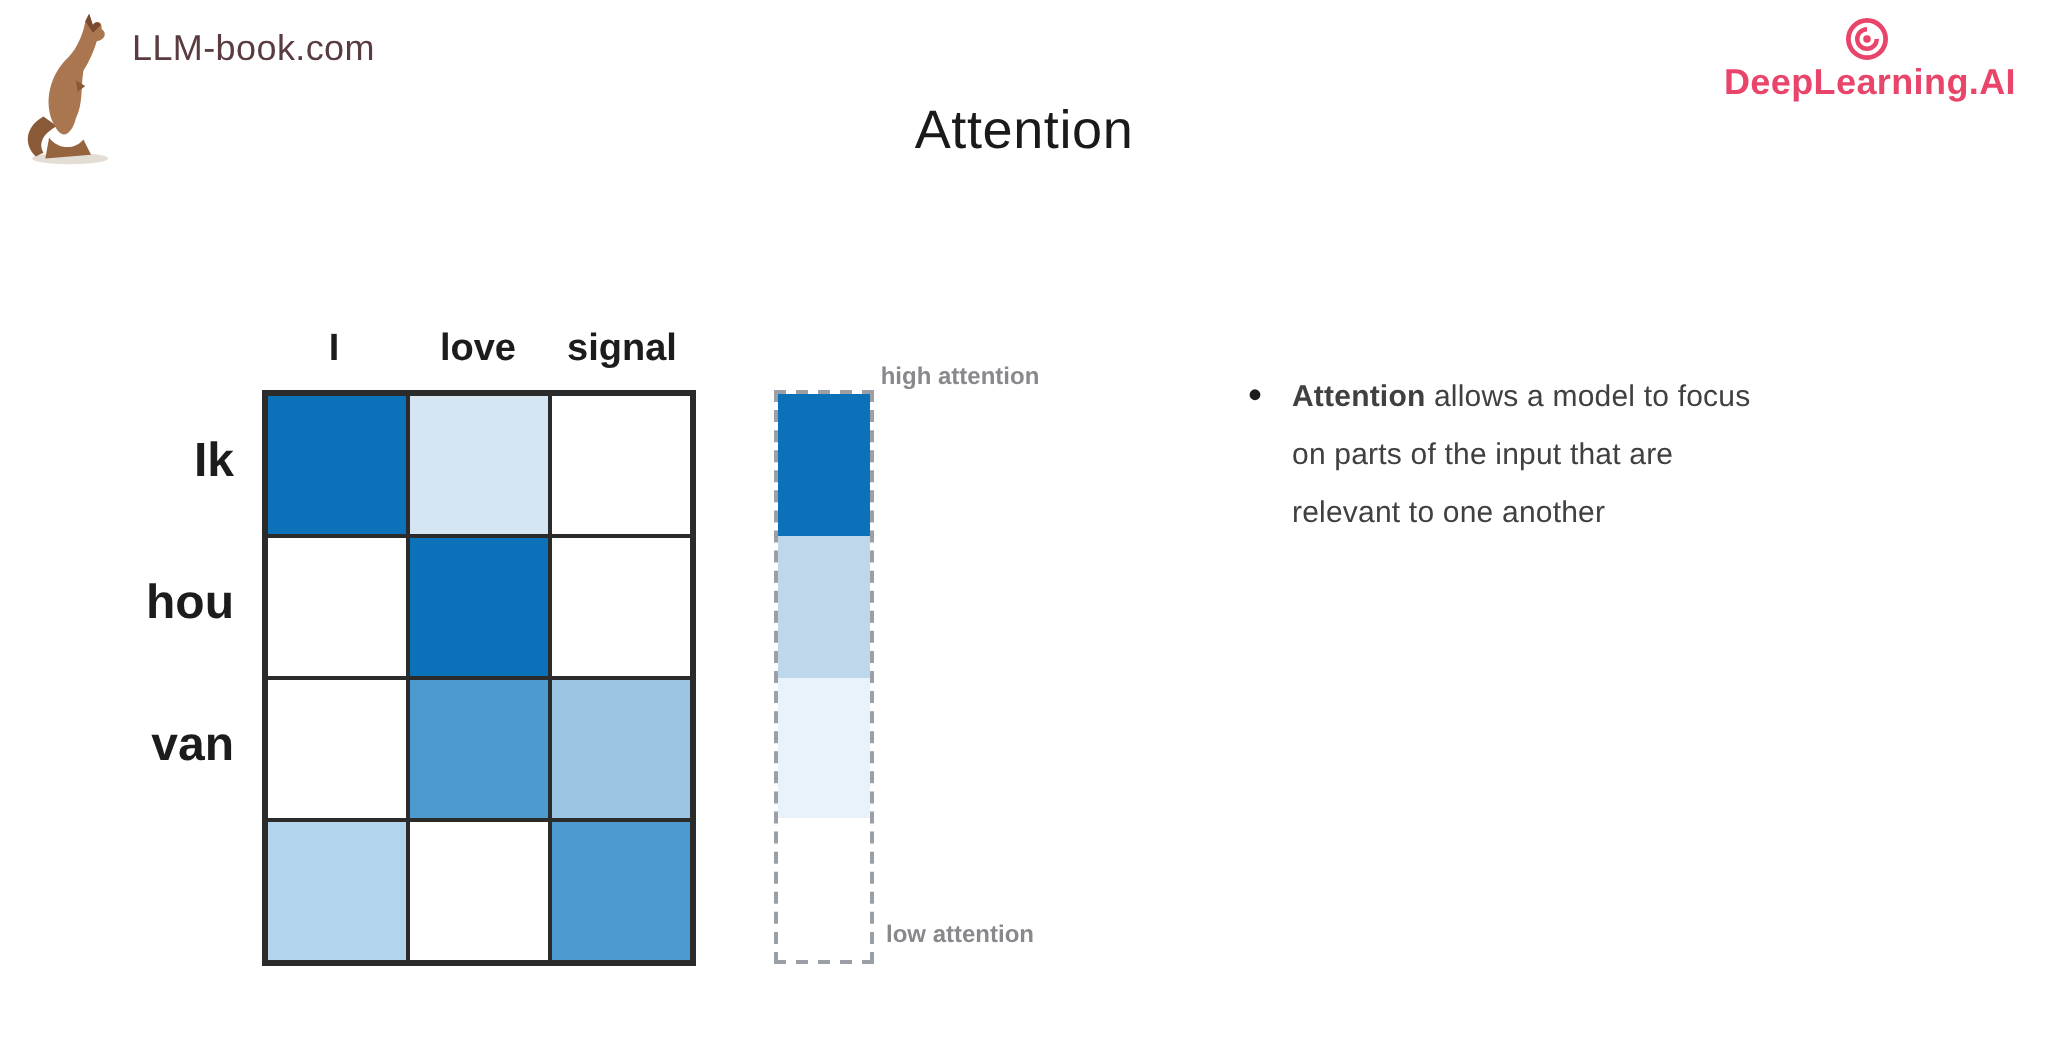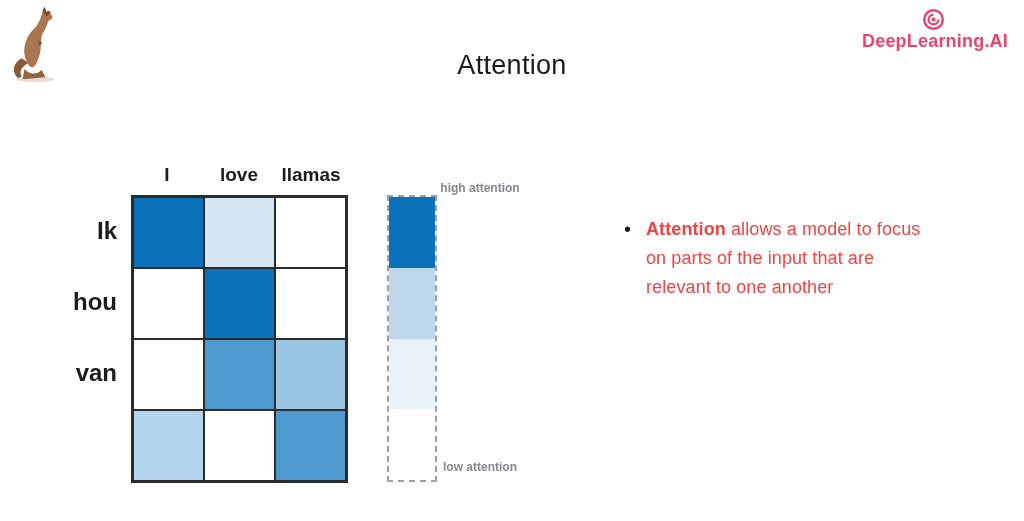--- a/index.html
+++ b/index.html
@@ -51,58 +51,59 @@
     font-size:12px;font-weight:700;line-height:19px;
   }
   .scale-label.high{left:434px;top:179px;}
   .scale-label.low{left:434px;top:458px;}
   
   .bullets{
     position:absolute;left:622px;top:184px;width:392px;margin:0;padding:0;list-style:none;
   }
   .bullets li{
     position:relative;padding-left:24px;margin-bottom:27px;
-    font-size:18px;line-height:29px;color:#ef4444;letter-spacing:.1px;margin-top:31px;
+    font-size:15px;line-height:29px;color:#404040;letter-spacing:.1px;
   }
   .bullets li::before{
     content:"\2022";position:absolute;left:2px;top:0;font-size:20px;color:#1d1d1d;
   }
   .bullets b{font-weight:700;}
 </style>
 </head>
 <body>
 
 <div class="slide">
 
   <div class="brand-left">
     <svg class="kanga" viewBox="0 0 50 84" aria-hidden="true">
       <ellipse cx="24" cy="79" rx="20" ry="3" fill="#e4ddd6"></ellipse>
       <path d="M6 78 C-1 71 1 62 10 57 L17 62 C10 66 7 71 10 76 Z" fill="#8a5a38"></path>
       <path d="M16 62 C9 50 14 34 23 26 C28 21 31 13 32 7 L34 3 L36 9 C38 6 41 7.5 40.5 11 C43.5 13 42.5 16.5 38 17.5 C36 24 34 28 31 33 C29.5 42 31 50 27 58 C25 66 20 70 16 62 Z" fill="#a9764f"></path>
       <path d="M27 38 l5 3 l-4 3 z" fill="#8a5a38"></path>
       <path d="M13 68 C17 74 26 75 31 69 L35 77 L11 79 Z" fill="#96643f"></path>
       <path d="M32 7 L34 3 L36 9 C37 7 39 7 40 9 L36 13 Z" fill="#7a4a30"></path>
     </svg>
+    <span class="label">LLM-book.com</span>
   </div>
 
   <div class="brand-right">
     <svg class="dl-icon" viewBox="0 0 23 23" aria-hidden="true">
       <circle cx="11.5" cy="11.5" r="9.3" fill="none" stroke="#e9456b" stroke-width="2.4"></circle>
       <path d="M11.5 6.6 a4.9 4.9 0 1 0 4.9 4.9" fill="none" stroke="#e9456b" stroke-width="2.2"></path>
       <circle cx="11.5" cy="11.5" r="1.9" fill="#e9456b"></circle>
     </svg>
     <span class="label">DeepLearning.AI</span>
   </div>
 
   <div class="title">Attention</div>
 
   <div class="col-headers" id="colHeaders">
       <div class="col-h">I</div>
       <div class="col-h">love</div>
-      <div class="col-h">llamas</div>
+      <div class="col-h">signal</div>
     </div>
   <div class="row-labels" id="rowLabels">
       <div class="row-l">Ik</div>
       <div class="row-l">hou</div>
       <div class="row-l">van</div>
     </div>
   <div class="grid" id="grid">
       <div class="cell" style="background: rgb(11, 114, 185);"></div>
       <div class="cell" style="background: rgb(214, 229, 242);"></div>
       <div class="cell" style="background: rgb(255, 255, 255);"></div>

